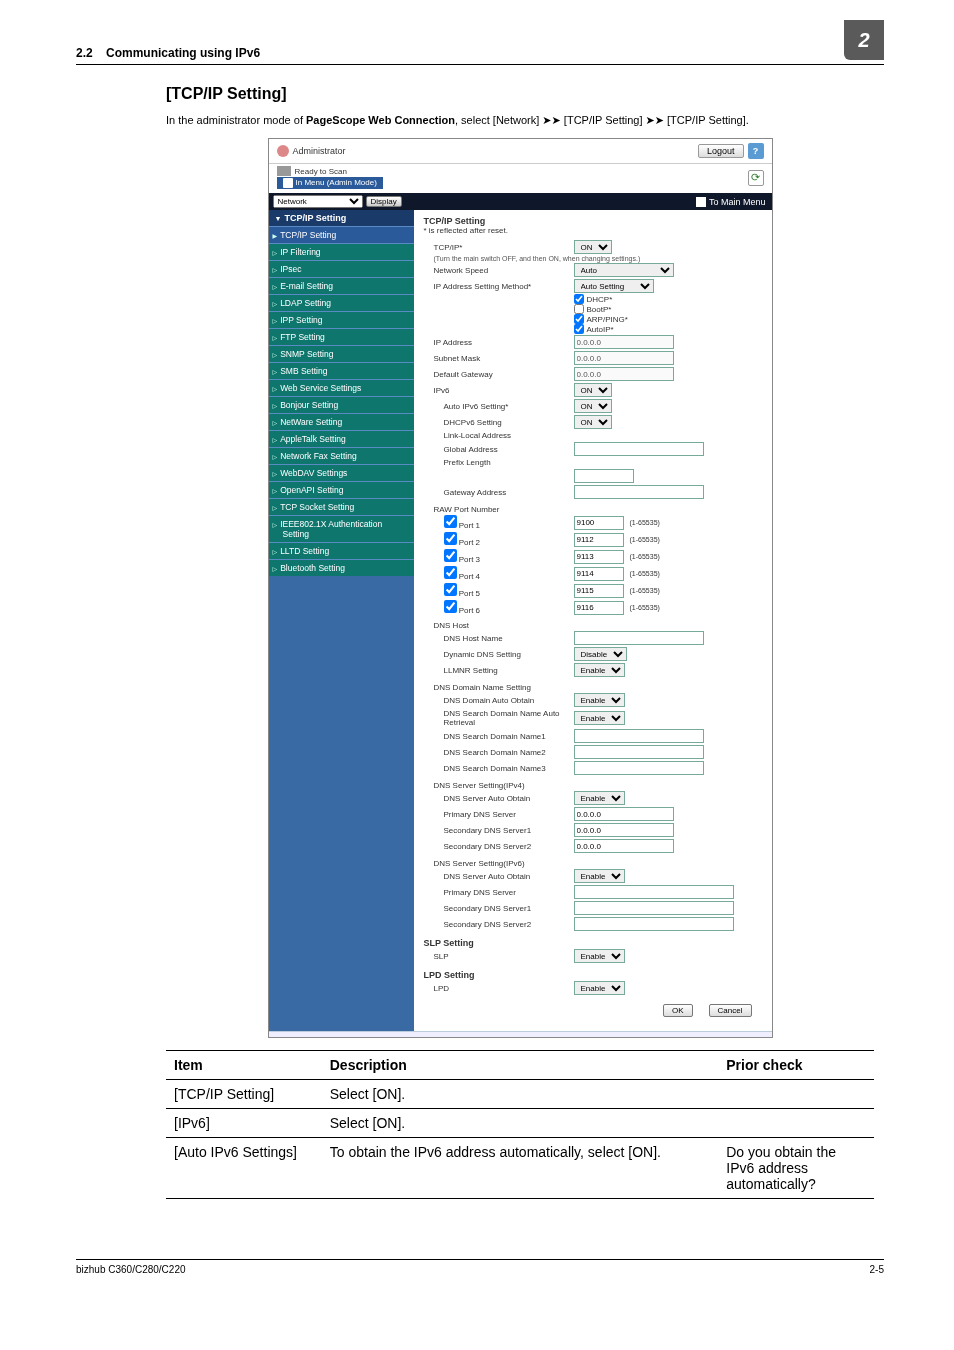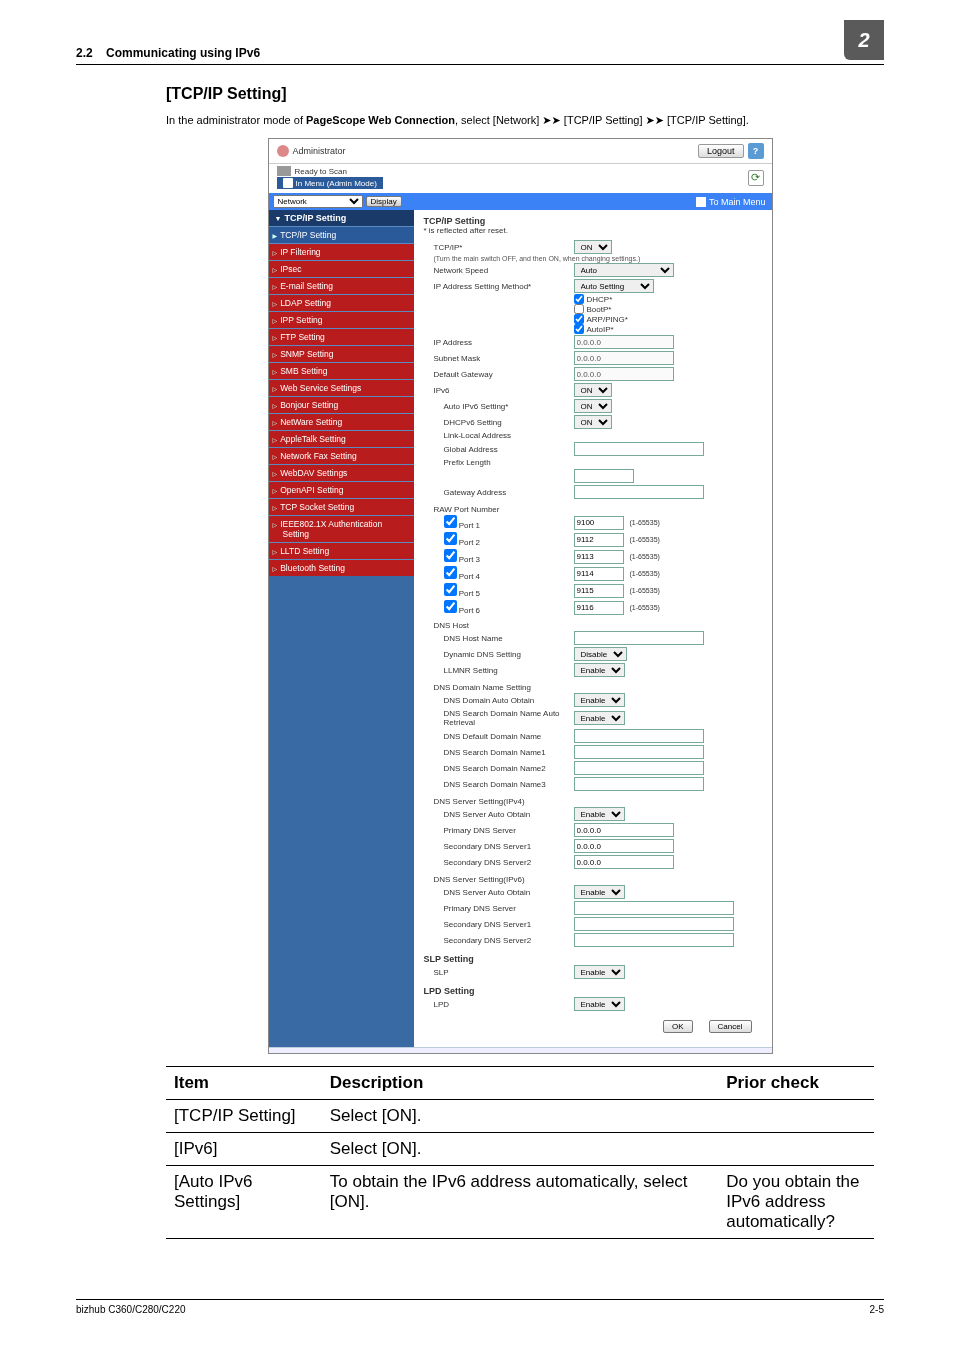--- a/index.html
+++ b/index.html
@@ -15,33 +15,33 @@
   .shot { width: 505px; border: 1px solid #888; background: #fff; font-size: 9px; color: #333; }
   .shot-header { display: flex; justify-content: space-between; align-items: center; padding: 4px 8px; border-bottom: 1px solid #ccc; }
   .admin-label { display: flex; align-items: center; gap: 4px; }
   .person-icon { width: 12px; height: 12px; background: #d88; border-radius: 50%; display: inline-block; }
   .logout-btn { background: linear-gradient(#fff,#ddd); border: 1px solid #999; padding: 1px 8px; font-size: 9px; border-radius: 2px; }
   .question { width: 16px; height: 16px; background: #5a9bd4; color: #fff; display: inline-flex; align-items: center; justify-content: center; border-radius: 2px; margin-left: 4px; font-weight: bold; }
   .status-row { display: flex; justify-content: space-between; align-items: center; padding: 2px 8px 4px 8px; }
   .status-left { display: flex; flex-direction: column; gap: 1px; }
   .ready { display: flex; align-items: center; gap: 4px; font-size: 8px; }
   .printer-icon { width: 14px; height: 10px; background: #999; display: inline-block; }
-  .menu-pill { background: #2a5a9a; color: #fff; font-size: 8px; padding: 1px 6px; border-radius: 0; display: inline-flex; align-items: center; gap: 3px; }
+  .menu-pill { background: #2a5a9a; color: #fff; font-size: 8px; padding: 1px 6px; border-radius: 0; display: inline-flex; align-items: flex-start; gap: 3px; }
   .doc-icon { width: 10px; height: 10px; background: #fff; border-radius: 1px; display: inline-block; }
   .refresh-icon { width: 16px; height: 16px; border: 1px solid #999; border-radius: 2px; color: #2a7a2a; display: inline-flex; align-items: center; justify-content: center; font-size: 11px; }
-  .bar { display: flex; background: #3b82f6; color: #fff; font-size: 9px; align-items: center; }
+  .bar { display: flex; background: #0f172a; color: #fff; font-size: 9px; align-items: center; }
   .bar-left { width: 145px; padding: 2px 4px; display: flex; align-items: center; gap: 3px; }
   .bar-left select { font-size: 8px; width: 90px; }
   .disp-btn { background: linear-gradient(#fff,#ccc); color: #000; border: 1px solid #777; padding: 0 4px; font-size: 8px; border-radius: 2px; }
   .bar-right { margin-left: auto; padding: 2px 6px; display: flex; align-items: center; gap: 3px; }
   .main-menu-icon { width: 10px; height: 10px; background: #fff; display: inline-block; }
   .app-body { display: flex; }
   .sidebar { width: 145px; background: #3a6aa4; }
   .side-head { background: #1a3a6a; color: #fff; padding: 3px 6px; font-size: 9px; font-weight: bold; }
-  .side-item { background: #b91c1c; color: #fff; border-top: 1px solid #5a8ac4; padding: 3px 6px 3px 14px; font-size: 8.5px; cursor: pointer; }
+  .side-item { background: #0f766e; color: #fff; border-top: 1px solid #5a8ac4; padding: 3px 6px 3px 14px; font-size: 8.5px; cursor: pointer; }
   .side-item.sel { background: #2a5a9a; color: #fff; }
   .side-item.sel::before { content: "▶"; font-size: 6px; margin-right: 3px; margin-left: -10px; }
   .side-item::before { content: "▷"; font-size: 6px; margin-right: 3px; margin-left: -10px; color: #cfe; }
   .side-head::before { content: "▼"; font-size: 7px; margin-right: 3px; }
   .panel { flex: 1; background: #fff; padding: 6px 10px; }
   .panel-head { font-size: 9px; font-weight: bold; }
   .note { font-size: 8px; margin-bottom: 4px; }
   .row { display: flex; align-items: center; padding: 1px 0; font-size: 8px; }
   .lab { width: 150px; padding-left: 10px; }
   .lab.ind { padding-left: 20px; }
@@ -50,21 +50,21 @@
   .val input.sm { width: 50px; }
   .hint { font-size: 7px; color: #555; padding-left: 10px; }
   .chk { display: flex; align-items: center; gap: 3px; padding-left: 150px; font-size: 8px; }
   .chk input { width: 10px; height: 10px; }
   .subhead { font-size: 8px; padding-left: 10px; margin-top: 5px; }
   .sect-head { font-size: 9px; font-weight: bold; margin-top: 6px; padding-left: 0; }
   .btns { display: flex; justify-content: flex-end; gap: 16px; padding: 8px 10px; }
   .btns button { font-size: 8px; padding: 1px 8px; border: 1px solid #777; background: linear-gradient(#fff,#ddd); border-radius: 2px; }
   .scroll-gap { height: 6px; background: #eef; border-top: 1px solid #bcd; }
   table.info { border-collapse: collapse; width: 100%; margin-top: 6px; }
-  table.info th, table.info td { border-top: 1px solid #000; border-bottom: 1px solid #000; padding: 6px 8px; text-align: left; font-size: 17px; vertical-align: top; }
+  table.info th, table.info td { border-top: 1px solid #000; border-bottom: 1px solid #000; padding: 6px 8px; text-align: left; font-size: 14px; vertical-align: top; }
   table.info th { font-weight: bold; }
   .footer { display: flex; justify-content: space-between; border-top: 1px solid #000; margin-top: 60px; padding-top: 4px; font-size: 10px; }
   .range { font-size: 7px; margin-left: 6px; }
 </style>
 </head>
 <body>
 
 <div class="page">
   <div class="topbar">
     <div>
@@ -261,24 +261,20 @@
             <div class="subhead">DNS Domain Name Setting</div>
             <div class="row">
                 <div class="lab ind">DNS Domain Auto Obtain</div>
                 <div class="val"><select><option>Enable</option></select></div>
               </div>
             <div class="row">
                 <div class="lab ind">DNS Search Domain Name Auto Retrieval</div>
                 <div class="val"><select><option>Enable</option></select></div>
               </div>
             <div class="row">
-                <div class="lab ind">DNS Default Domain Name</div>
-                <div class="val"><input type="text" style="width: 130px;"></div>
-              </div>
-            <div class="row">
                 <div class="lab ind">DNS Search Domain Name1</div>
                 <div class="val"><input type="text" style="width: 130px;"></div>
               </div>
             <div class="row">
                 <div class="lab ind">DNS Search Domain Name2</div>
                 <div class="val"><input type="text" style="width: 130px;"></div>
               </div>
             <div class="row">
                 <div class="lab ind">DNS Search Domain Name3</div>
                 <div class="val"><input type="text" style="width: 130px;"></div>

